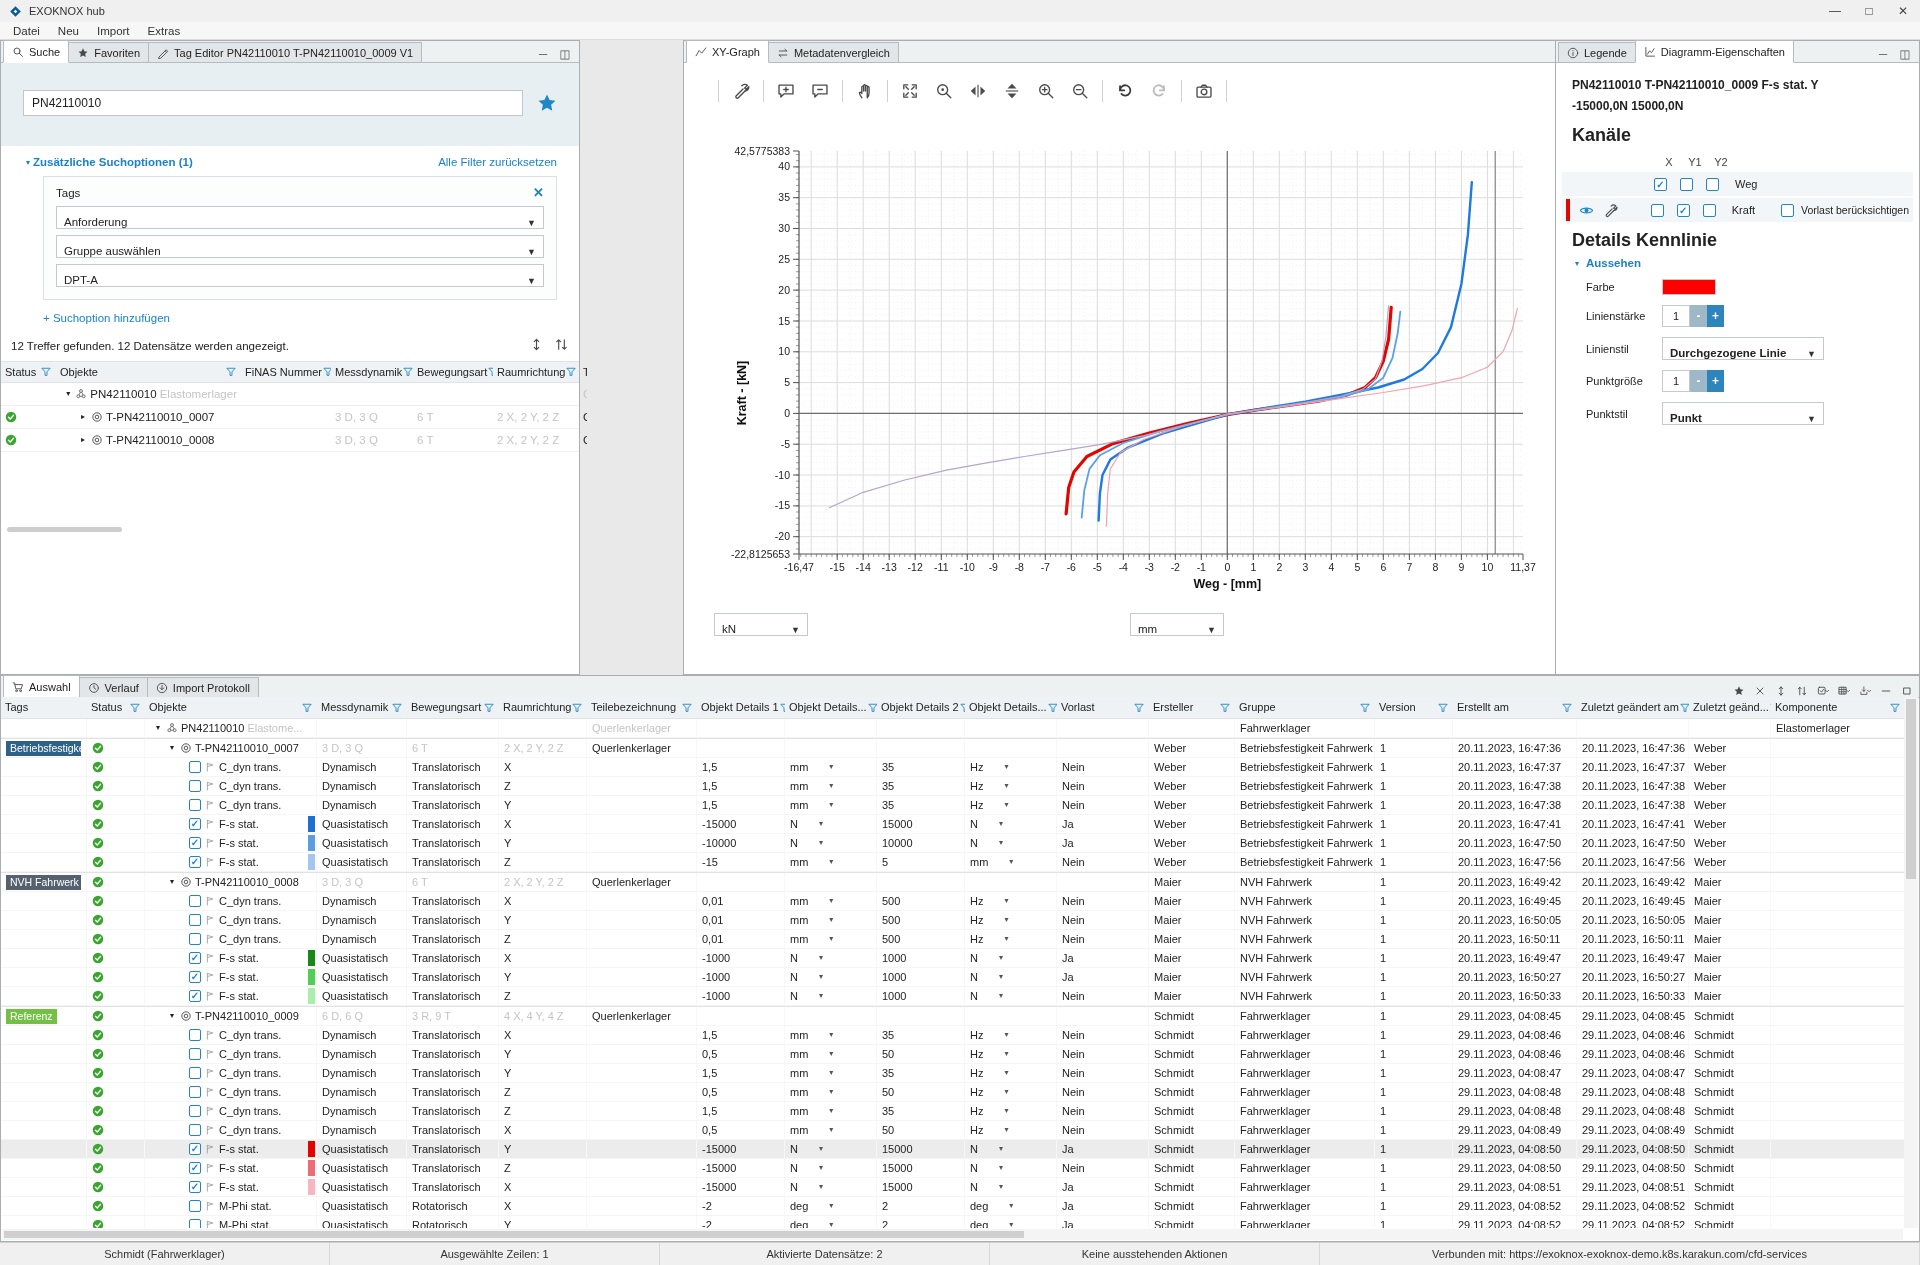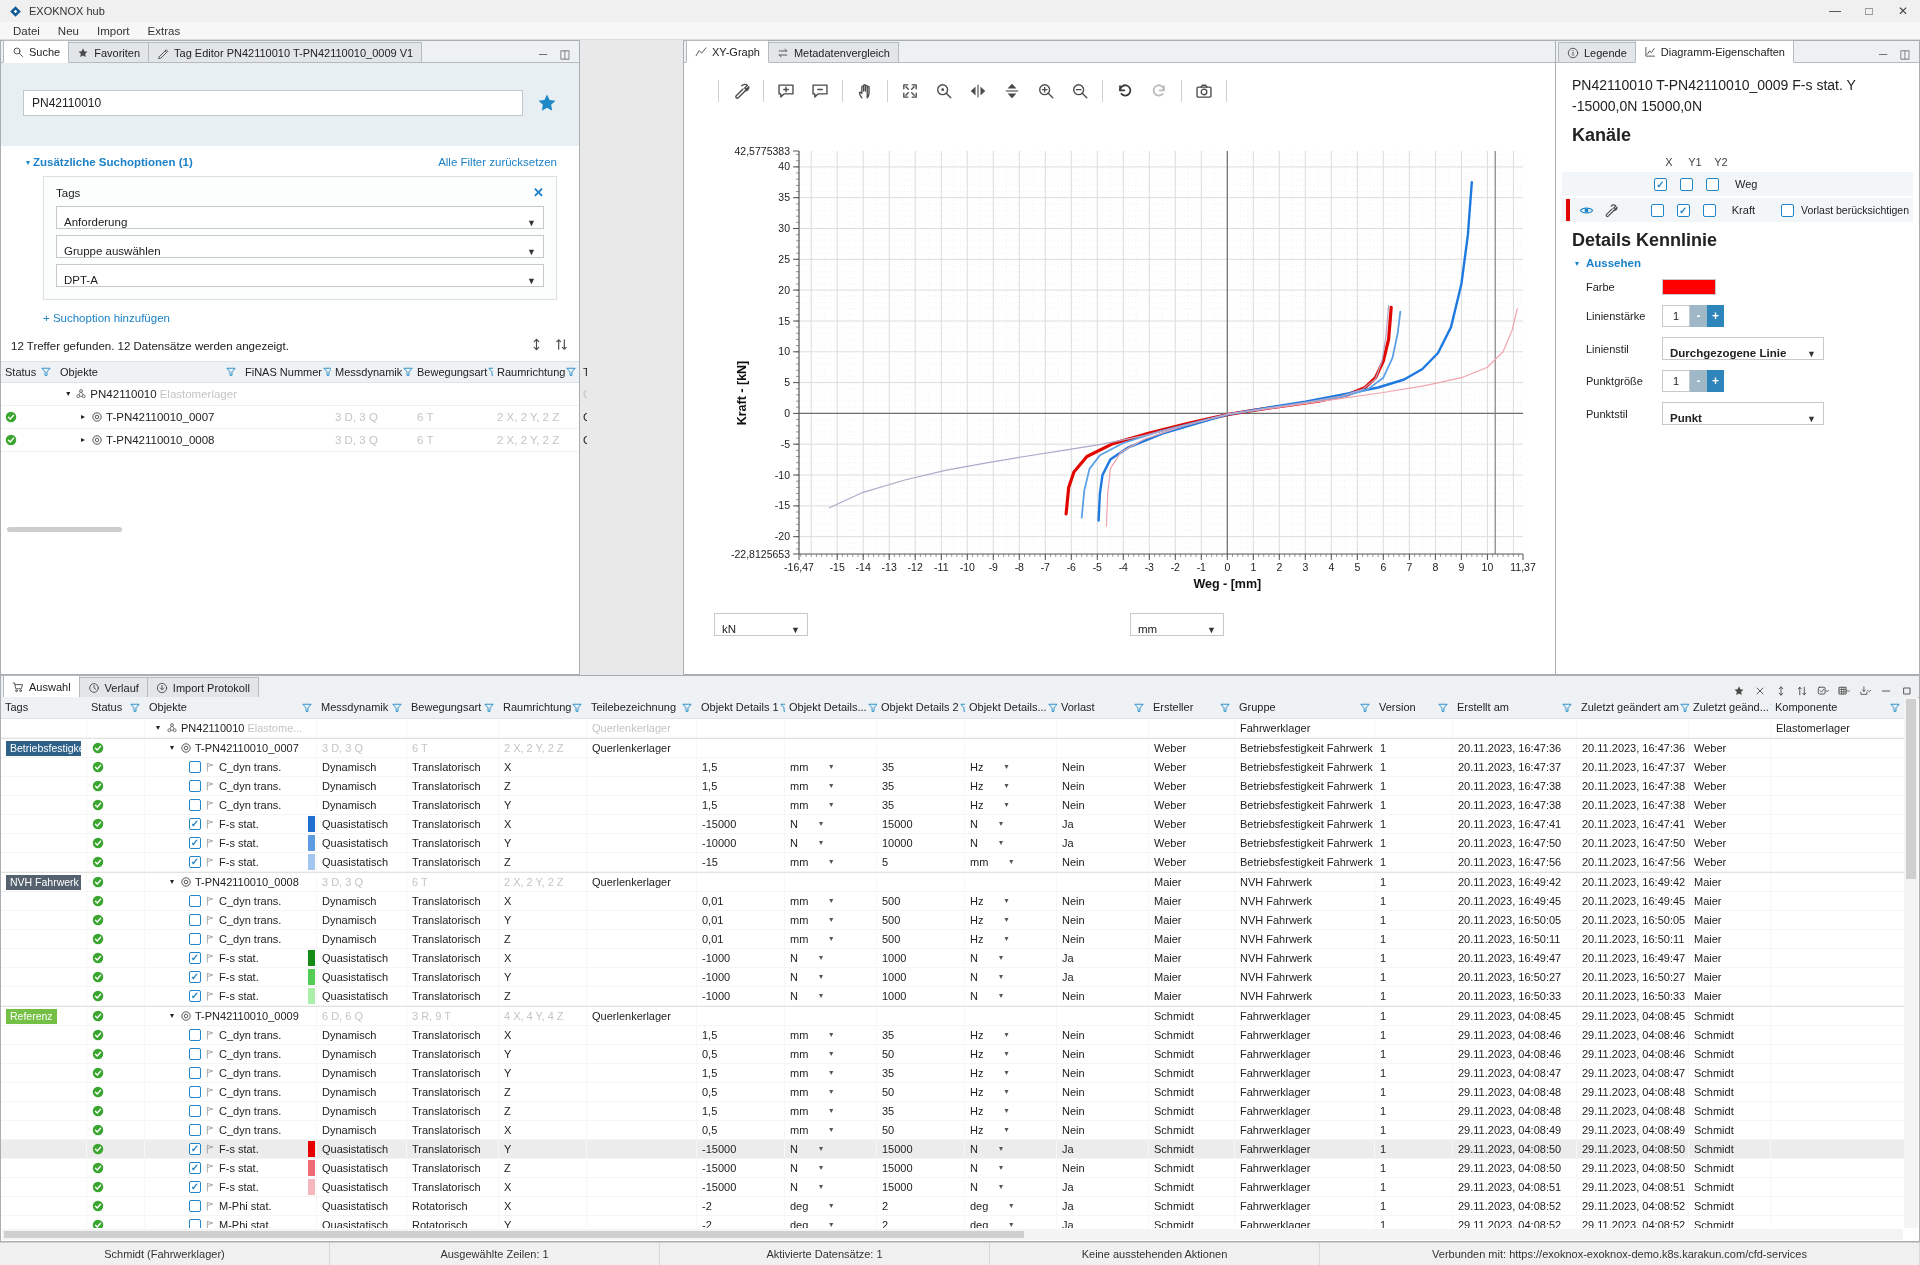--- a/index.html
+++ b/index.html
@@ -65,21 +65,21 @@
   .gtool{display:flex;align-items:center;margin:12px 0 0 34px;height:32px}
   .tgrp{display:flex;gap:12px;align-items:center;padding:0 11px;border-left:1px solid #cfcfcf}
   .tgrp:last-child{border-right:1px solid #cfcfcf}
   .tbtn{width:22px;height:22px;display:flex;align-items:center;justify-content:center}
   .tbtn .i{width:18px;height:18px}
   .plotwrap{position:absolute;left:0;top:90px;width:872px;height:470px}
   .unitsel{position:absolute;width:78px}
   .unit-y{left:30px;top:572px}
   .unit-x{left:446px;top:572px}
   
-  .rp-title{font-weight:normal;font-size:14px;padding:12px 16px 0 16px;line-height:21px}
+  .rp-title{font-weight:bold;font-size:12px;padding:12px 16px 0 16px;line-height:21px}
   .rp-h{font-weight:bold;font-size:18px;padding:0 16px;margin-top:8px}
   .chan-head{display:flex;margin:10px 0 4px 106px;gap:12px;font-size:11px;color:#444}
   .chan-head span{width:14px;text-align:center}
   .chan-row{display:flex;align-items:center;height:24px;margin:2px 6px 2px 6px;background:#f3f6f8;padding:0 4px}
   .chan-tools{width:86px;display:flex;align-items:center;gap:9px}
   .kbar{width:4px;height:22px;display:inline-block}
   .cbgrp{display:flex;gap:13px;margin-left:2px}
   .cb{width:13px;height:13px;border:1px solid #2186c8;border-radius:2px;background:#fff;display:inline-flex;
       align-items:center;justify-content:center;font-size:10px;color:#2186c8;font-weight:bold;box-sizing:border-box;flex:none}
   .cb.on::after{content:"\2713"}
@@ -2562,16 +2562,16 @@
       <div class="hdl"></div>
     </div>
   <div class="hscroll">
       <div class="hdl"></div>
     </div>
 </div>
 
 <div class="statusbar">
   <div class="sbitem">Schmidt (Fahrwerklager)</div>
   <div class="sbitem">Ausgewählte Zeilen: 1</div>
-  <div class="sbitem">Aktivierte Datensätze: 1</div>
+  <div class="sbitem">Aktivierte Datensätze: 2</div>
   <div class="sbitem">Keine ausstehenden Aktionen</div>
   <div class="sbitem">Verbunden mit: https://exoknox-exoknox-demo.k8s.karakun.com/cfd-services</div>
 </div>
 
 </body></html>

